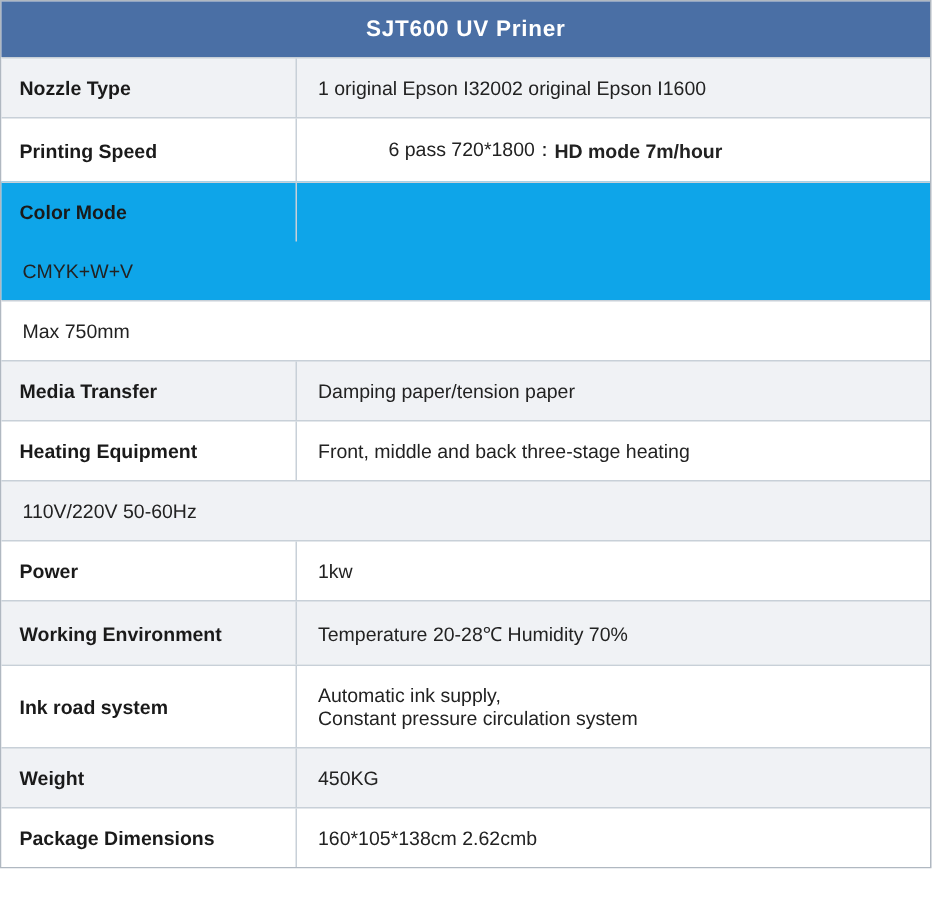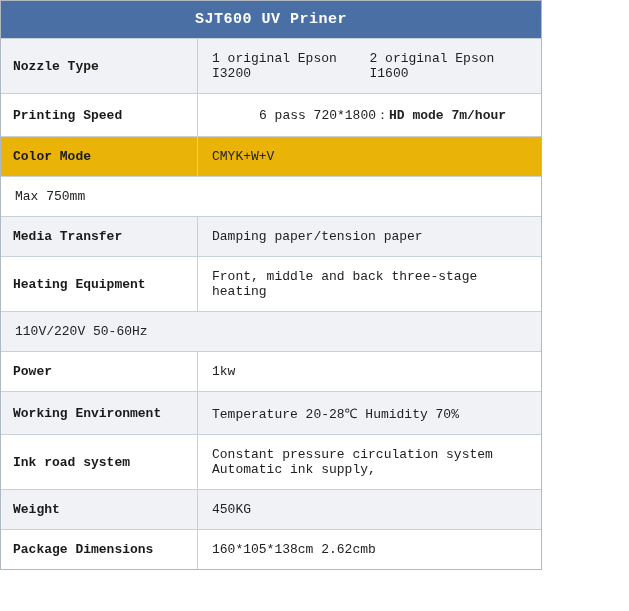--- a/index.html
+++ b/index.html
@@ -3,23 +3,22 @@
   <meta charset="utf-8">
   <style>
     * { box-sizing: border-box; margin: 0; padding: 0; }
     body {
       font-family: Arial, sans-serif;
       font-size: 13px;
       background: #fff;
       width: 629px;
     }
     .table-container {
-      width: 542px;
+      width: 621px;
       border: 1px solid #b0b8c1;
-      font-family: Liberation Mono, monospace;
     }
     .header-row {
       background-color: #4a6fa5;
       text-align: center;
       padding: 10px 0;
       color: #fff;
       font-size: 15px;
       font-weight: bold;
       letter-spacing: 0.5px;
     }
@@ -75,21 +74,21 @@
           <span>2 original Epson I1600</span>
         </div>
       </div>
       <div class="spec-row" style="background-color: rgb(255, 255, 255);">
         <div class="label-cell">Printing Speed</div>
         <div class="value-cell">
           <span class="speed-normal">6 pass 720*1800：</span>
           <span class="speed-bold">HD mode 7m/hour</span>
         </div>
       </div>
-      <div class="spec-row" style="background-color: #eab308;">
+      <div class="spec-row" style="background-color: #0ea5e9; flex-direction: column;">
         <div class="label-cell">Color Mode</div>
         <div class="value-cell">CMYK+W+V</div>
       </div>
       <div class="spec-row" style="background-color: rgb(255, 255, 255);">
         <div class="value-cell">Max 750mm</div>
       </div>
       <div class="spec-row" style="background-color: rgb(240, 242, 245);">
         <div class="label-cell">Media Transfer</div>
         <div class="value-cell">Damping paper/tension paper</div>
       </div>
@@ -104,22 +103,22 @@
         <div class="label-cell">Power</div>
         <div class="value-cell">1kw</div>
       </div>
       <div class="spec-row" style="background-color: rgb(240, 242, 245);">
         <div class="label-cell">Working Environment</div>
         <div class="value-cell">Temperature 20-28℃  Humidity 70%</div>
       </div>
       <div class="spec-row" style="background-color: rgb(255, 255, 255);">
         <div class="label-cell">Ink road system</div>
         <div class="value-cell" style="flex-direction: column; align-items: flex-start;">
+          <span>Automatic ink supply,</span>
           <span>Constant pressure circulation system</span>
-          <span>Automatic ink supply,</span>
         </div>
       </div>
       <div class="spec-row" style="background-color: rgb(240, 242, 245);">
         <div class="label-cell">Weight</div>
         <div class="value-cell">450KG</div>
       </div>
       <div class="spec-row" style="background-color: rgb(255, 255, 255);">
         <div class="label-cell">Package Dimensions</div>
         <div class="value-cell">160*105*138cm 2.62cmb</div>
       </div>

